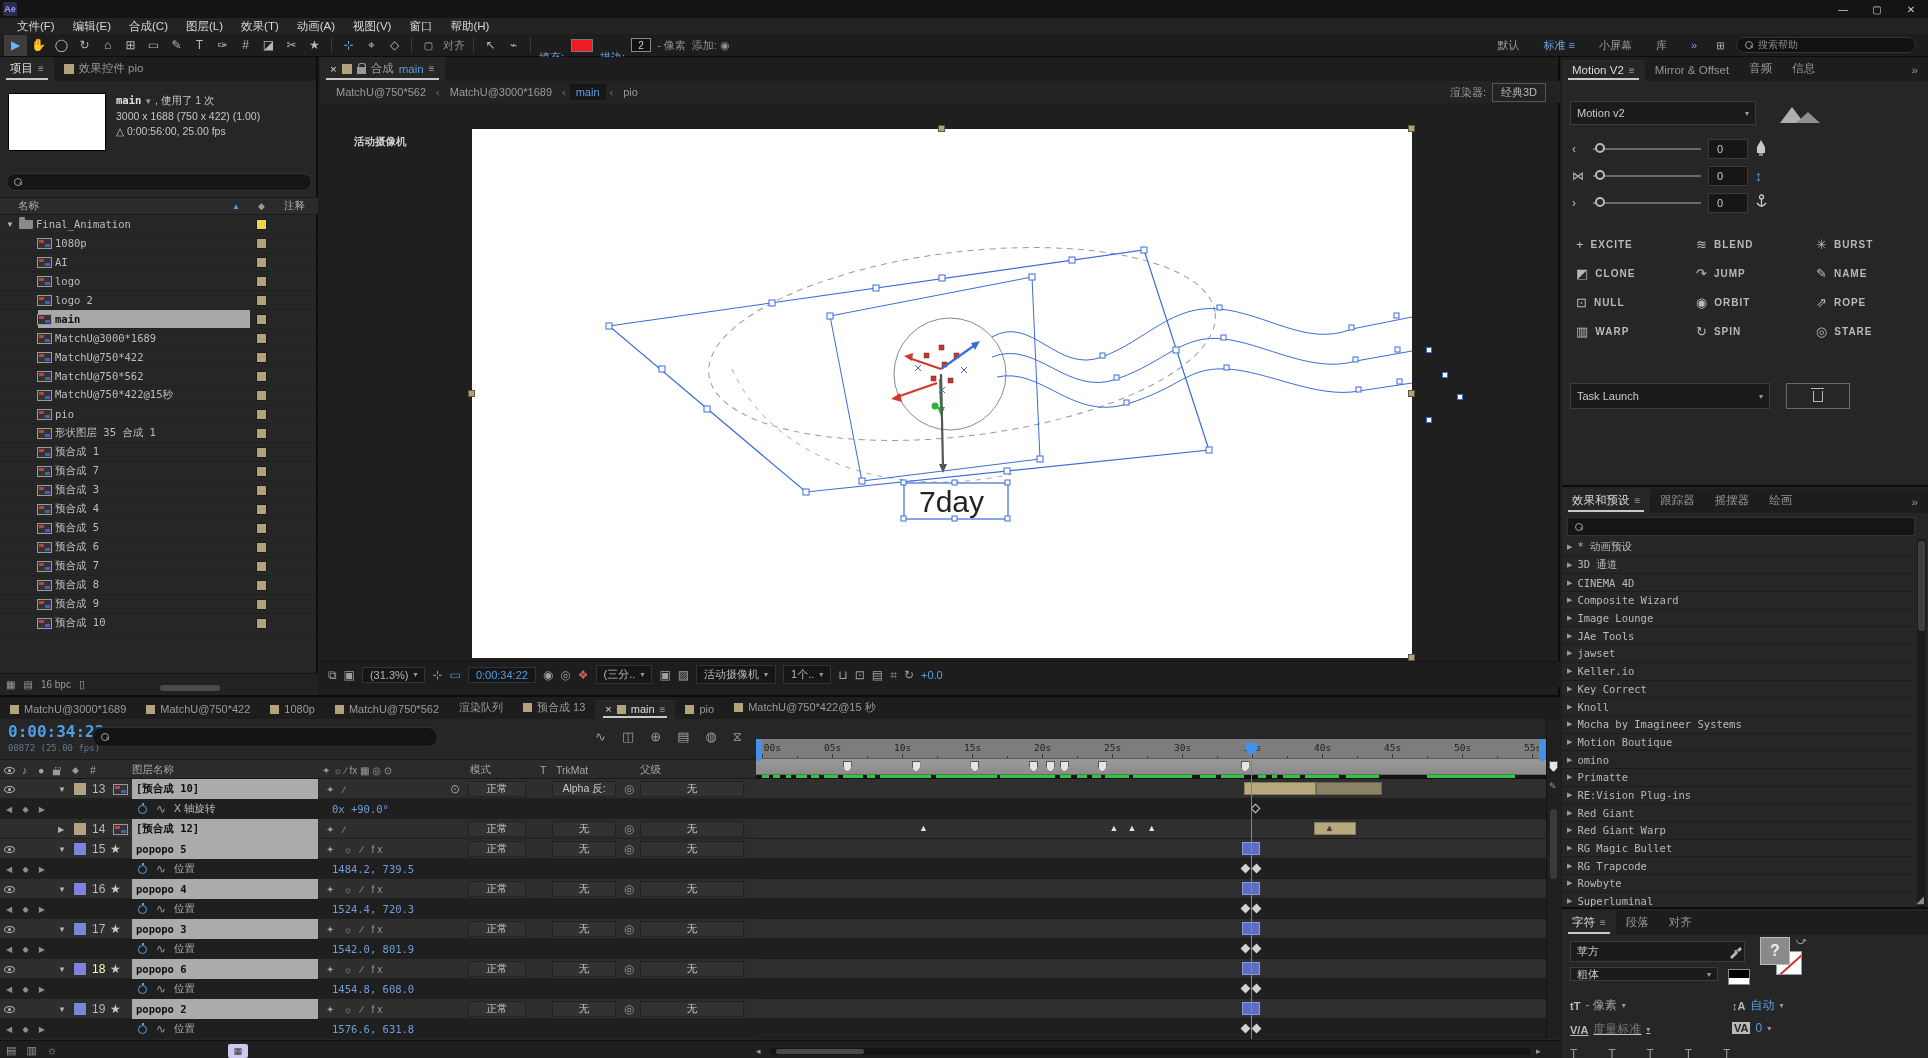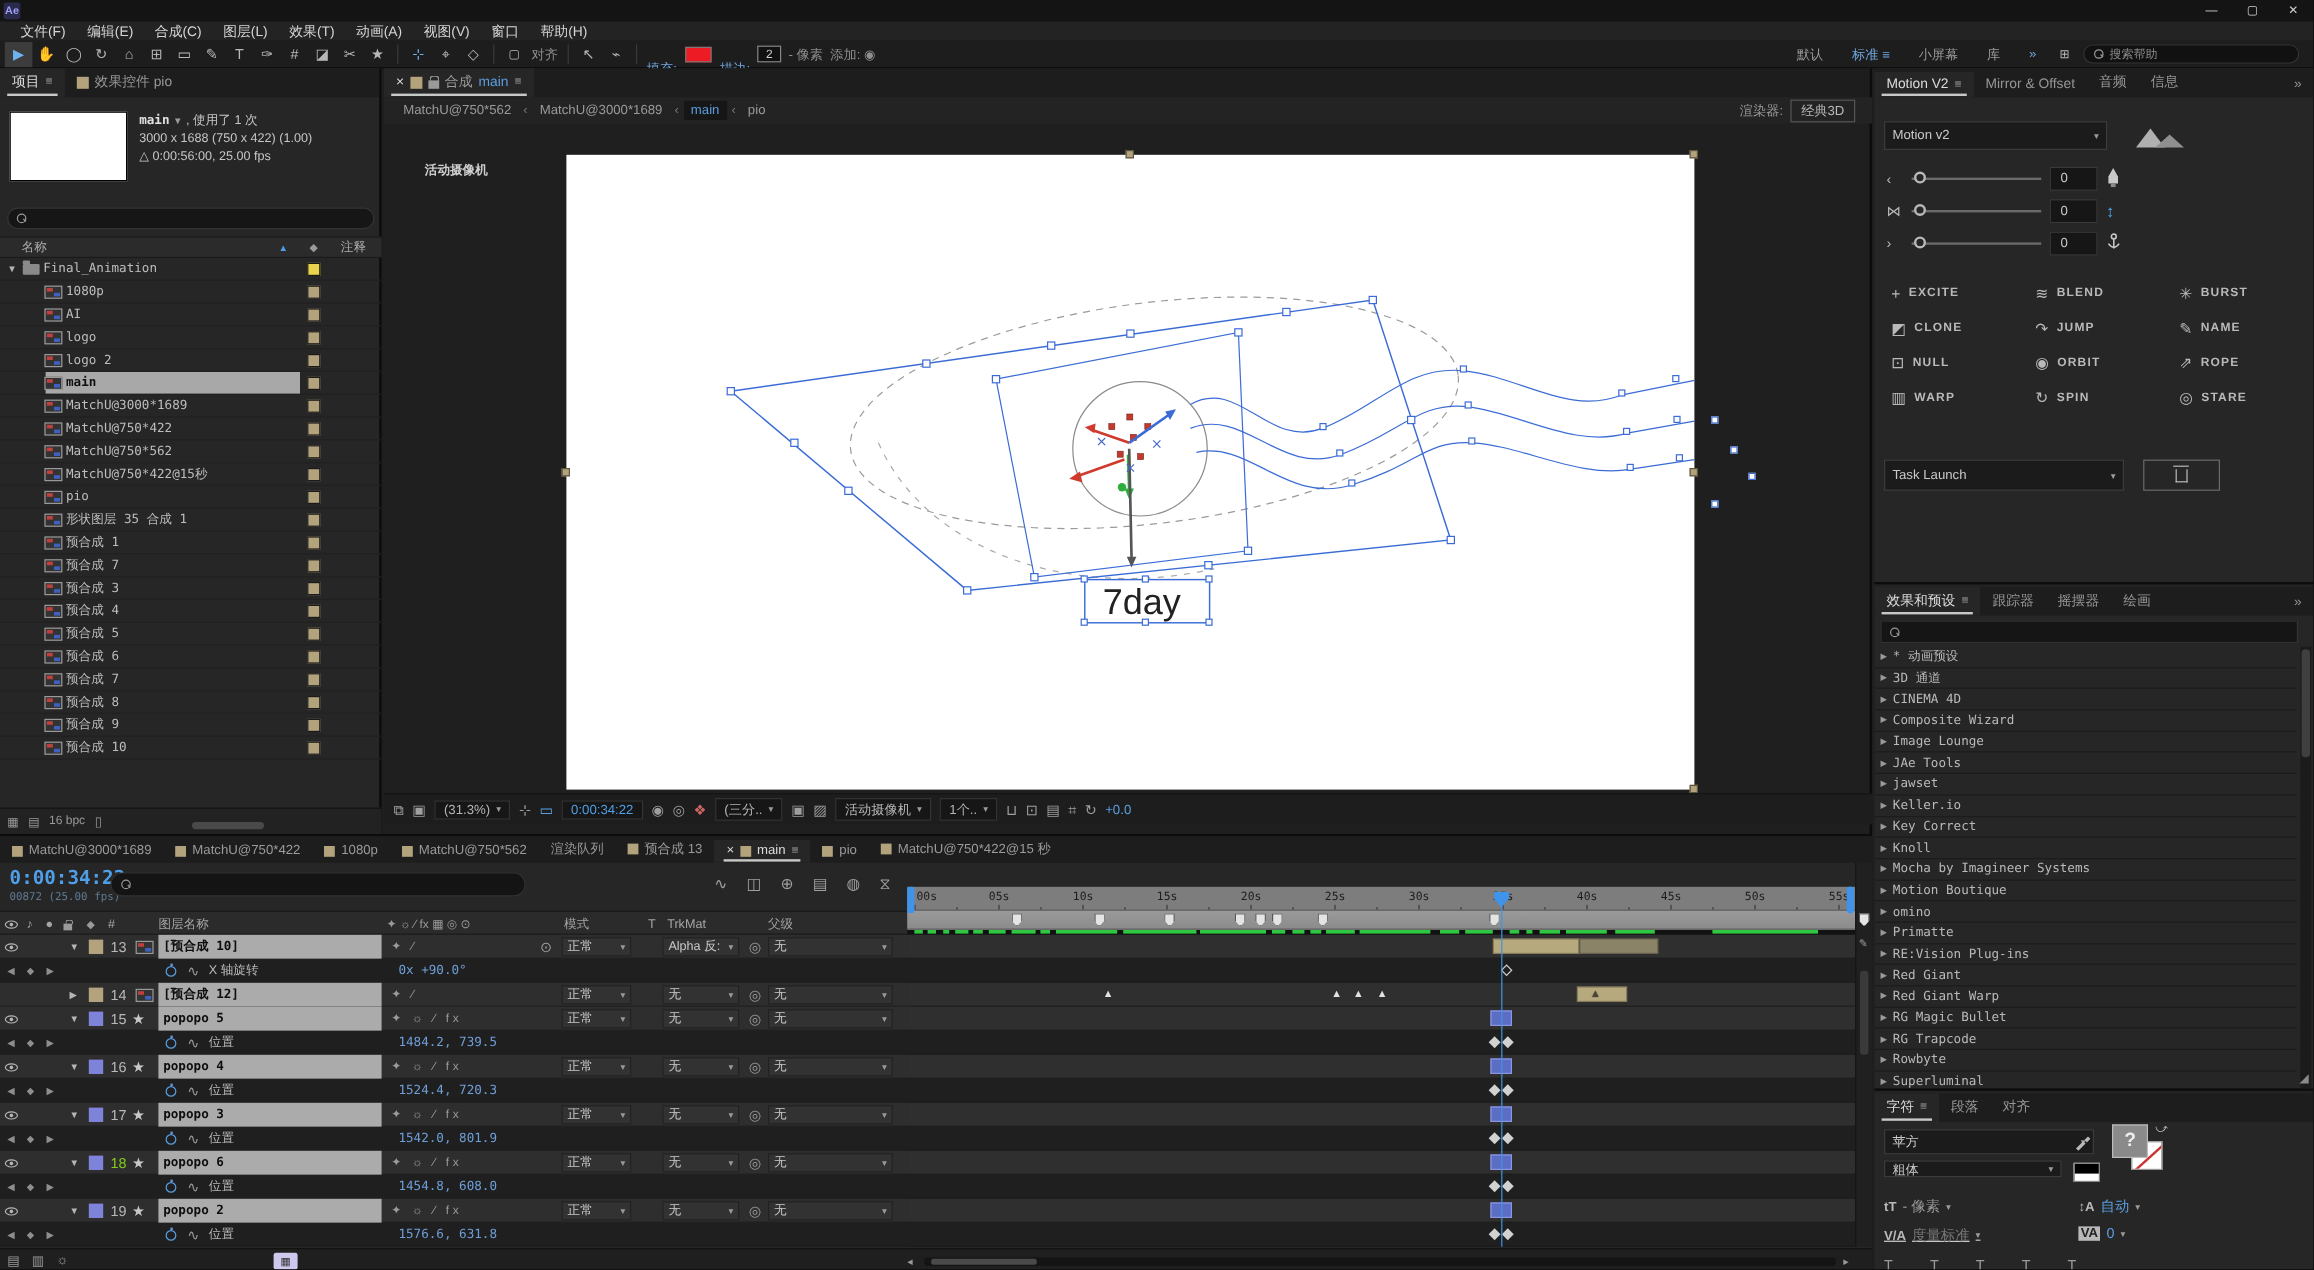--- a/index.html
+++ b/index.html
@@ -107,21 +107,21 @@
   #tl-hdr-icons{position:absolute;right:14px;top:10px;display:flex;gap:16px;color:#9f9f9f;font-size:13px;}
   #tl-cols{position:absolute;left:0;top:62px;width:756px;height:20px;background:#2b2b2b;border-top:1px solid #1a1a1a;border-bottom:1px solid #191919;color:#a5a5a5;font-size:10.5px;}
   #tl-rows{position:absolute;left:0;top:82px;width:756px;height:260px;}
   .lrow{position:relative;height:20px;border-bottom:1px solid #202020;background:#2e2e2e;}
   .lrow.prop{background:#1f1f1f;}
   .cell{position:absolute;top:0;height:20px;display:flex;align-items:center;}
   .eye{width:11px;height:7px;border:1px solid #b5b5b5;border-radius:50%;position:relative;}
   .eye::after{content:"";position:absolute;left:3px;top:1px;width:3px;height:3px;background:#b5b5b5;border-radius:50%;}
   .namecell{background:#ababab;color:#0d0d0d;font-weight:bold;font-family:"DejaVu Sans Mono",monospace;font-size:10.5px;padding-left:4px;}
   .sw-glyphs{color:#9a9a9a;font-size:10px;letter-spacing:3px;}
-  .mini-dd{background:#323232;border:1px solid #222;color:#c9c9c9;font-size:10.5px;display:flex;align-items:center;justify-content:space-between;padding:0 4px;height:16px;margin-top:2px;}
+  .mini-dd{background:#323232;border:1px solid #222;color:#c9c9c9;font-size:10.5px;display:flex;align-items:center;justify-content:space-between;padding:0 4px;height:16px;margin-top:2px;flex-direction:column;}
   .propname{color:#b9b9b9;font-size:10.5px;}
   .propval{color:#6f9fd8;font-size:10.5px;font-family:"DejaVu Sans Mono",monospace;}
   .kfnav{color:#8f8f8f;font-size:8px;letter-spacing:4px;}
   .stopwatch{width:9px;height:9px;border:1px solid #5b9ee0;border-radius:50%;position:relative;}
   .stopwatch::before{content:"";position:absolute;left:3px;top:-3px;width:2px;height:2px;background:#5b9ee0;}
   
   #track{position:absolute;left:756px;top:22px;width:790px;height:320px;}
   #ruler{position:absolute;left:0;top:20px;width:790px;height:20px;background:#7d7d7d;border-bottom:1px solid #5a5a5a;}
   .tick-label{position:absolute;top:3px;font-size:9.5px;color:#1d1d1d;font-family:"DejaVu Sans Mono",monospace;}
   .tick-mark{position:absolute;bottom:0;width:1px;height:4px;background:#3a3a3a;}
@@ -1079,21 +1079,21 @@
           <span class="cell" style="left: 156px; color: rgb(154, 154, 154);">∿</span>
           <span class="cell propname" style="left: 174px;">位置</span>
           <span class="cell propval" style="left: 332px;">1542.0, 801.9</span>
         </div>
         <div class="lrow">
           <span class="cell" style="left: 4px;">
             <span class="eye"></span>
           </span>
           <span class="cell fold-arrow" style="left: 58px;">▼</span>
           <span class="cell" style="left: 74px; width: 12px; height: 12px; top: 4px; background: rgb(124, 131, 216); position: absolute;"></span>
-          <span class="cell" style="left: 92px; color: #84cc16; text-align: right;">18</span>
+          <span class="cell" style="left: 92px; color: #fef9c3; text-align: right;">18</span>
           <span class="cell" style="left: 110px; color: rgb(201, 201, 201);">★</span>
           <span class="cell namecell" style="left: 132px; width: 186px; height: 20px;">popopo 6</span>
           <span class="cell sw-glyphs" style="left: 326px;">✦ ☼ ∕ fx</span>
           <span class="cell mini-dd" style="left: 468px; width: 58px;">
             <span>正常</span>
             <span class="caret">▾</span>
           </span>
           <span class="cell mini-dd" style="left: 552px; width: 64px;">
             <span>无</span>
             <span class="caret">▾</span>

